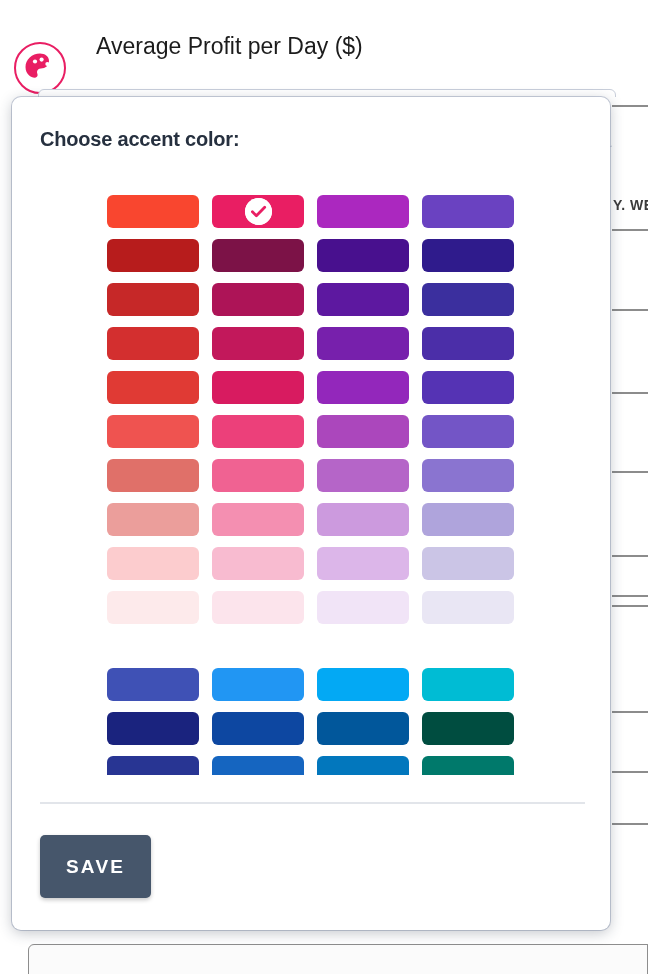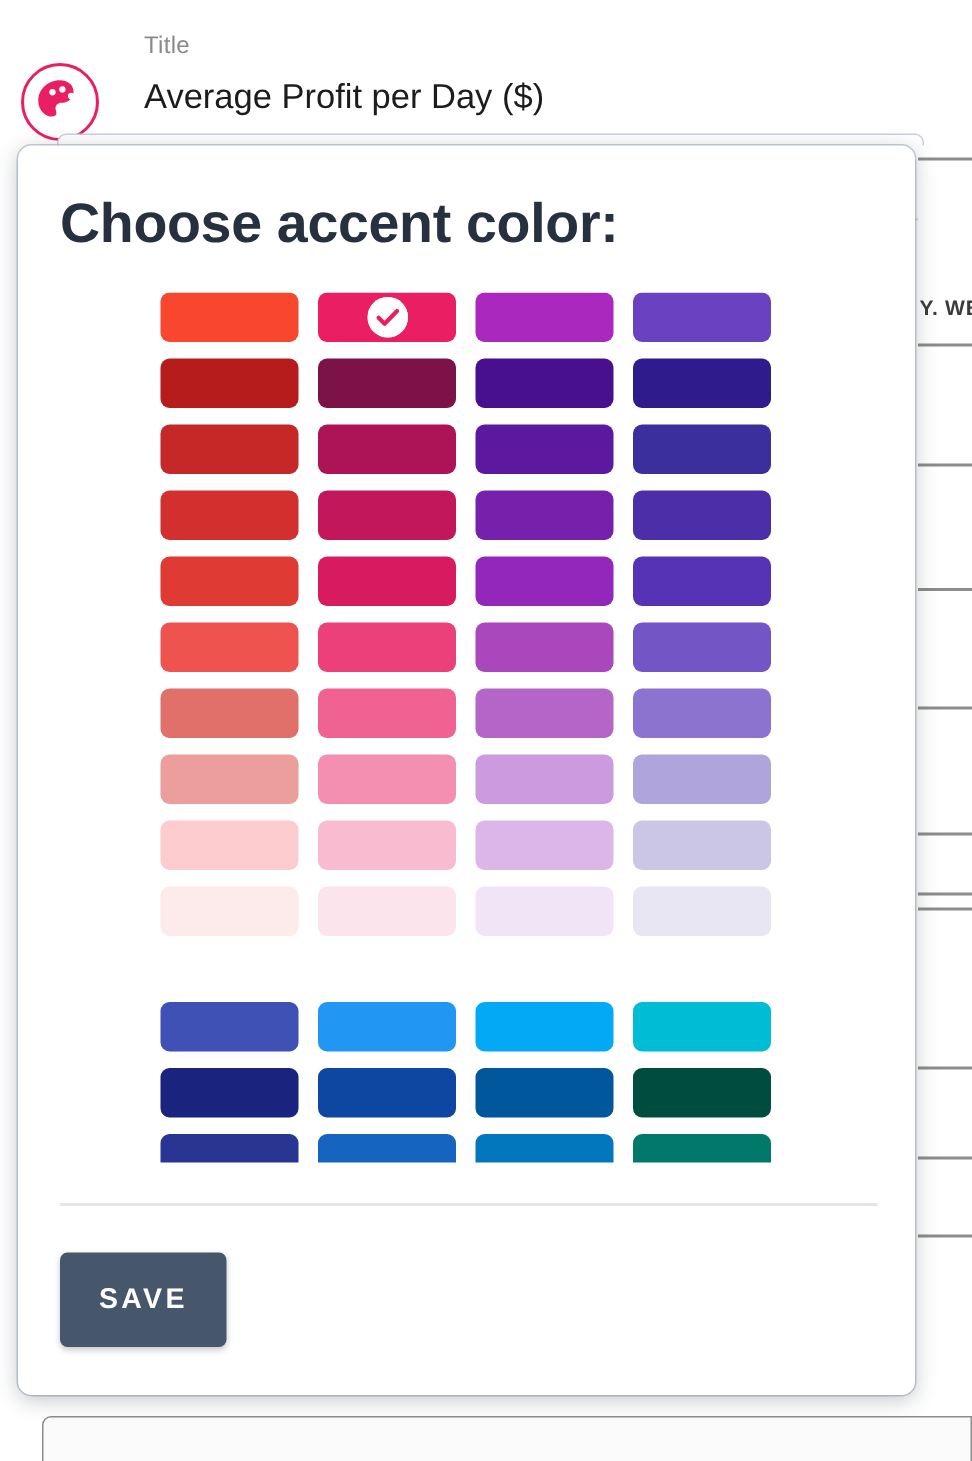--- a/index.html
+++ b/index.html
@@ -153,21 +153,21 @@
     border-radius: 9px;
     box-shadow: 0 3px 14px rgba(40,50,70,0.28),
                 0 0 0 1px rgba(160,172,195,0.55);
     overflow: hidden;
   }
 
   .dialog-title {
     position: absolute;
     left: 28px;
     top: 31px;
-    font-size: 37px;
+    font-size: 20px;
     font-weight: bold;
     color: #26303f;
     letter-spacing: -0.2px;
   }
 
   
   .swatch-region {
     position: absolute;
     left: 0;
     top: 98px;
@@ -269,21 +269,20 @@
     <div class="bg-icon-wrap">
       <div class="palette-ring"></div>
       <svg class="palette-glyph" viewBox="0 0 34 34">
         <path d="M17 2.5c-8 0-14.5 6-14.5 13.6 0 7.3 5.6 10.6 9 10.6 2.2 0 3.1-1.2 3.1-2.6 0-1.1-.6-1.9-.6-3 0-2 1.7-3.6 3.9-3.6 4.6 0 8.1-2.9 8.1-7.4 0-4.9-4.3-7.6-9-7.6z" fill="#e91e63"></path>
         <circle cx="12" cy="10.5" r="2.1" fill="#ffffff"></circle>
         <circle cx="18.6" cy="8.6" r="2.1" fill="#ffffff"></circle>
         <circle cx="24.4" cy="13" r="2.1" fill="#ffffff"></circle>
       </svg>
     </div>
     <div class="bg-title-block">
-      <div class="bg-title-label">Title</div>
       <div class="bg-title-value">Average Profit per Day ($)</div>
     </div>
   </div>
 
   <div class="bg-card-top"></div>
 
   <div class="bg-table">
     <div class="bg-table-header-text">Y. WE</div>
     <div class="bg-rule" style="top:8px"></div>
     <div class="bg-rule" style="top:132px"></div>

